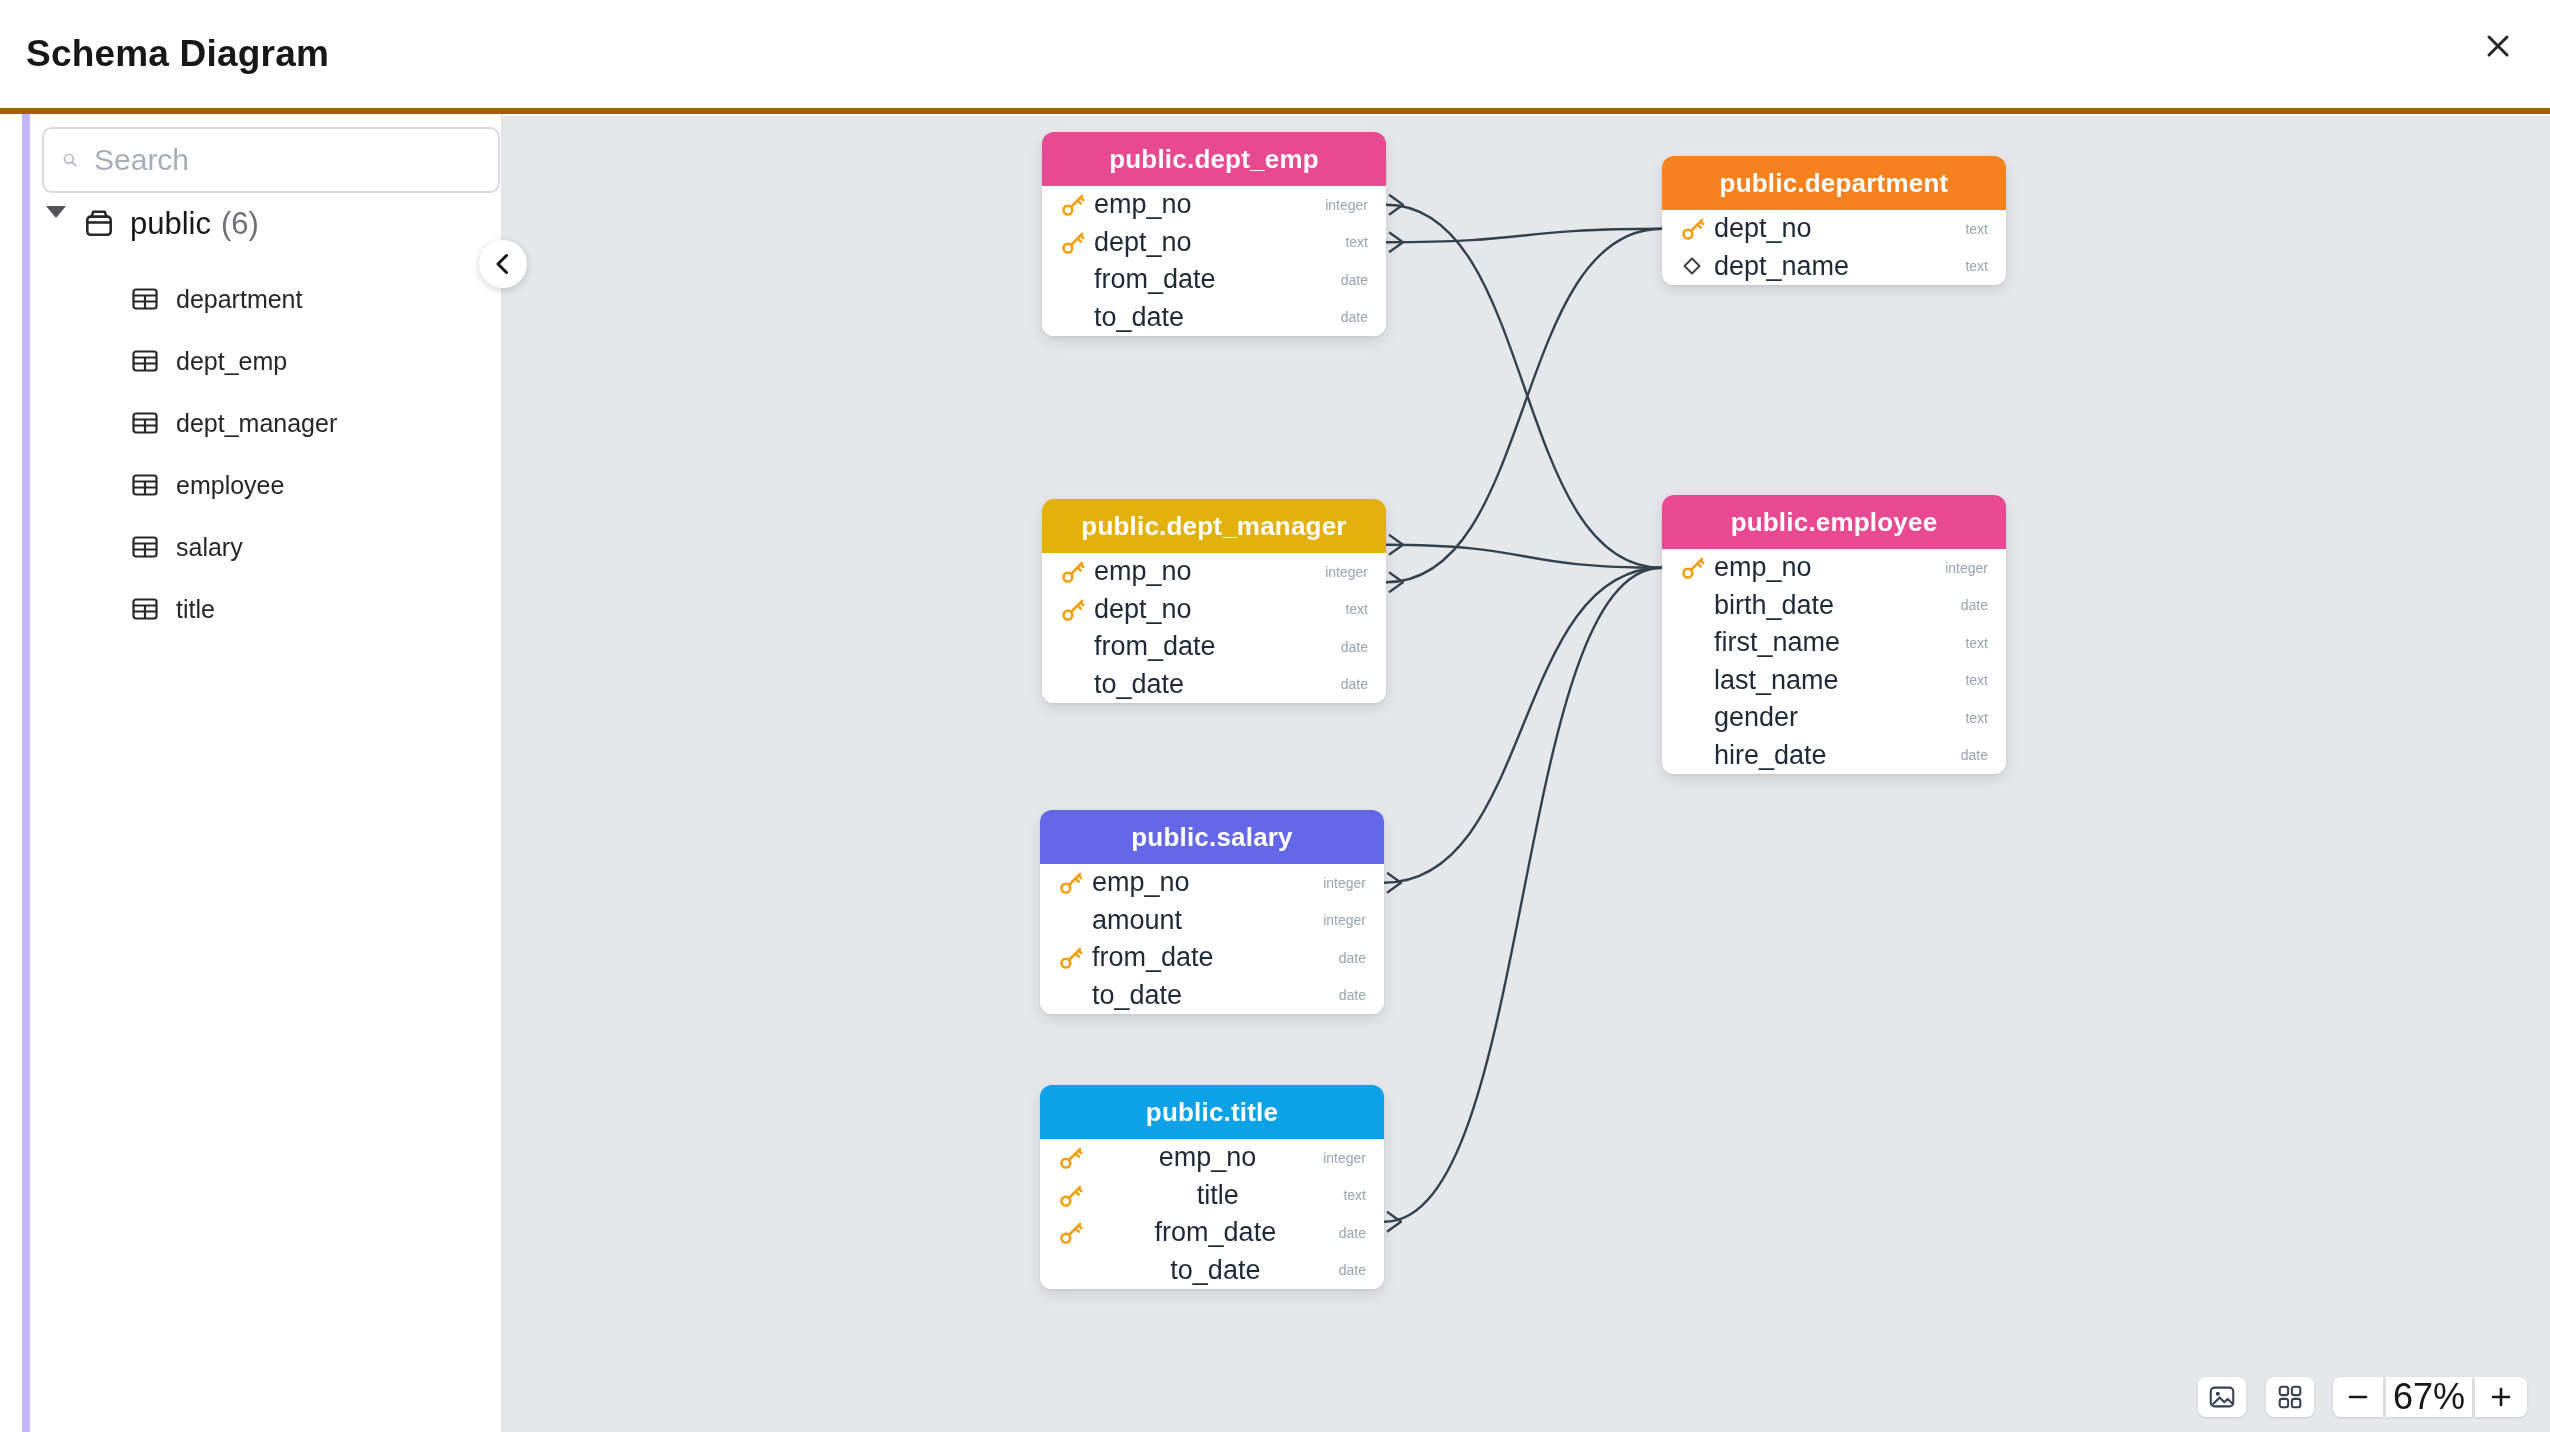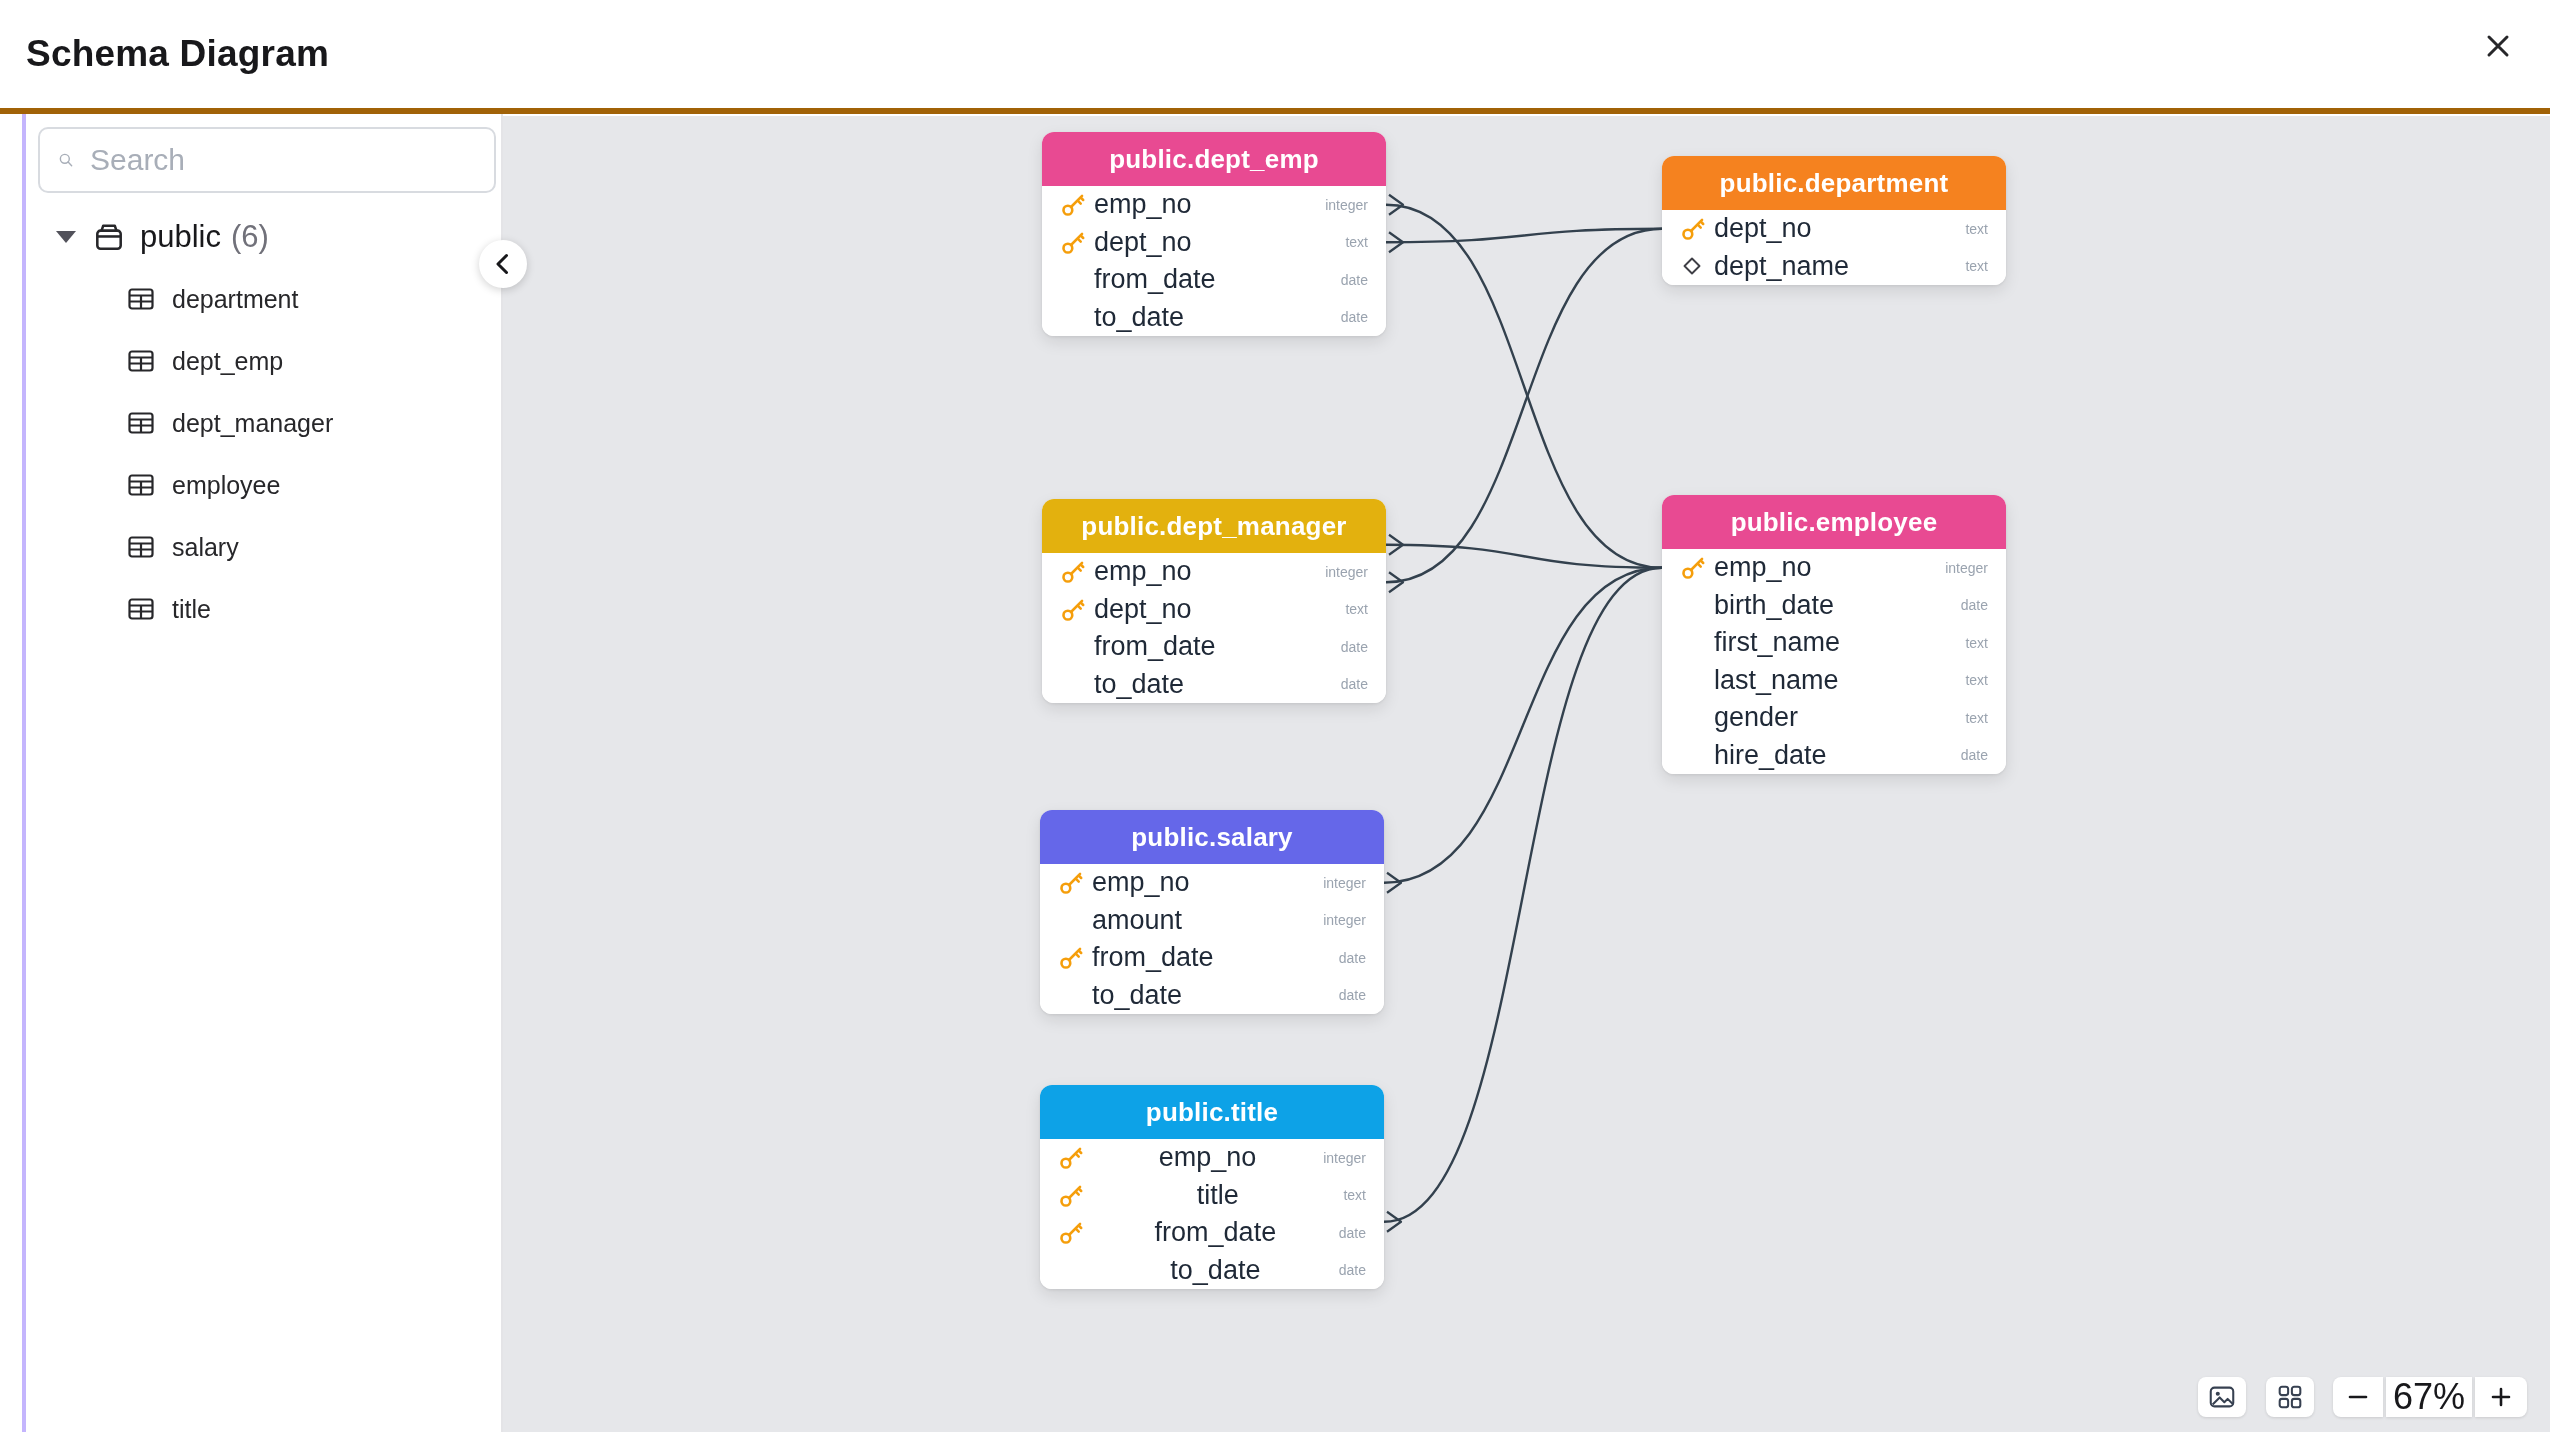--- a/index.html
+++ b/index.html
@@ -9,29 +9,29 @@
   
   .app-header { position:absolute; left:0; top:0; width:2550px; height:114px;
     background:#fff; border-bottom:6px solid #a16207; z-index:30; }
   .app-title { position:absolute; left:26px; top:50%; transform:translateY(-50%);
     font-size:37px; font-weight:700; color:#18181b; letter-spacing:.2px; }
   .close-btn { position:absolute; right:28px; top:22px; width:48px; height:48px;
     display:flex; align-items:center; justify-content:center; cursor:pointer; border-radius:8px; }
 
   
   .sidebar { position:absolute; left:22px; top:114px; width:481px; bottom:0;
-    background:#fff; border-left:4px solid #c4b5fd; border-right:2px solid #e4e4e7; z-index:20; }
+    background:#fff; border-left:8px solid #c4b5fd; border-right:2px solid #e4e4e7; z-index:20; }
   .search-wrap { position:absolute; left:12px; top:13px; width:458px; height:66px;
     border:2px solid #d8dbe0; border-radius:10px; display:flex; align-items:center;
     padding:0 18px; background:#fff; }
   .search-wrap input { border:none; outline:none; flex:1; font-size:30px; color:#374151;
     margin-left:16px; font-family:inherit; background:transparent; }
   .search-wrap input::placeholder { color:#a8aeb8; }
   .tree { position:absolute; left:0; top:92px; right:0; }
-  .tree-schema-row { height:62px; display:flex; align-items:center; padding-left:30px; cursor:pointer; }
+  .tree-schema-row { height:62px; display:flex; padding-left:16px; cursor:pointer; }
   .caret-down { width:0; height:0; border-left:10px solid transparent; border-right:10px solid transparent;
     border-top:12px solid #52525b; margin-right:16px; }
   .schema-label { font-size:31px; color:#18181b; margin-left:14px; }
   .schema-count { font-size:31px; color:#71717a; margin-left:10px; }
   .tree-item { height:62px; display:flex; align-items:center; padding-left:100px; cursor:pointer; }
   .tree-item .lbl { font-size:25px; color:#27272a; margin-left:16px; }
 
   
   .collapse-btn { position:absolute; left:479px; top:240px; width:48px; height:48px;
     border-radius:50%; background:#fff; box-shadow:0 2px 8px rgba(0,0,0,.18);

